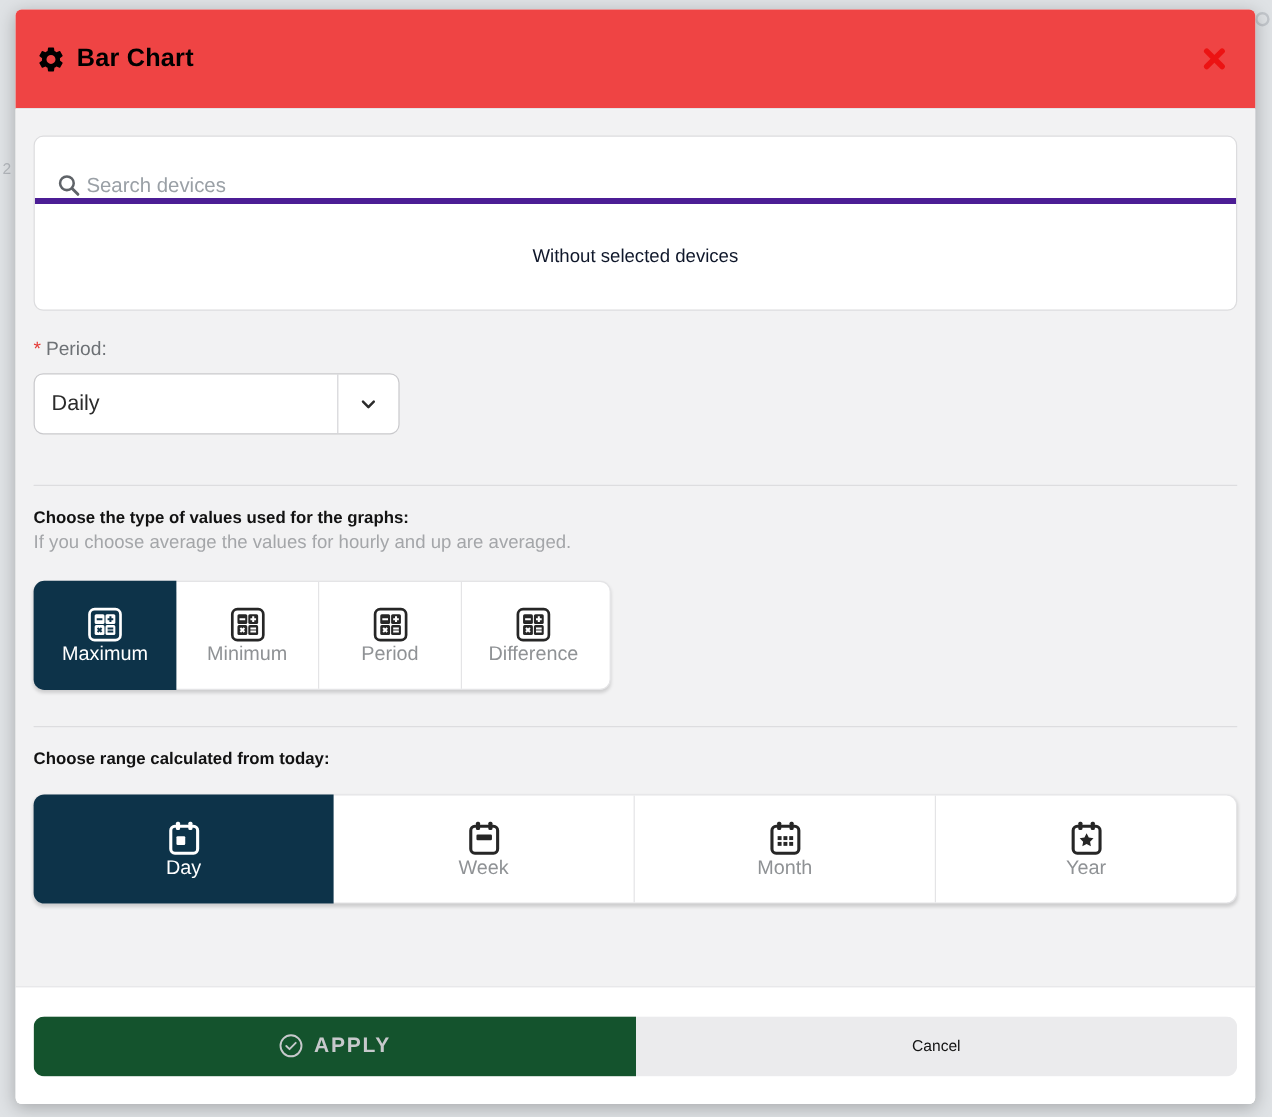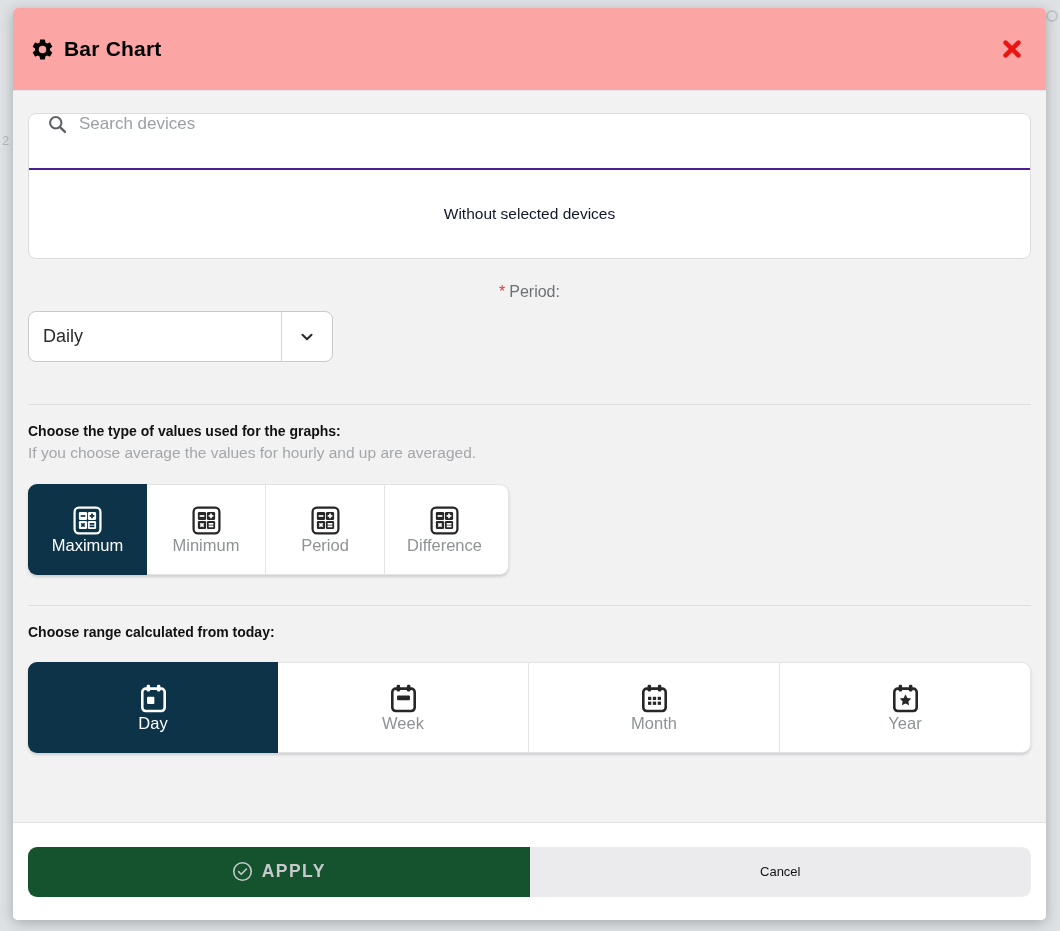--- a/index.html
+++ b/index.html
@@ -40,21 +40,21 @@
     z-index: 1;
   }
 
   
   .modal-header {
     height: 83px;
     flex: 0 0 83px;
     display: flex;
     align-items: center;
     padding: 0 17px;
-    background: #fca5a5;
+    background: #ef4444;
     border-bottom: 1px solid #e4e4e6;
     border-radius: 5px 5px 0 0;
   }
   .gear { width: 25px; height: 25px; fill: #000; margin-right: 9px; }
   .modal-title {
     font-size: 21px;
     font-weight: bold;
     color: #000;
     letter-spacing: 0.2px;
   }
@@ -77,25 +77,25 @@
 
   
   .devices-card {
     background: #fff;
     border: 1px solid #dcdcde;
     border-radius: 8px;
     overflow: hidden;
   }
   .search-row {
     display: flex;
-    align-items: flex-start;
-    gap: 11px;
+    align-items: flex-end;
+    gap: 4px;
     padding: 0 18px;
     height: 56px;
-    border-bottom: 2px solid #4c1d95;
+    border-bottom: 5px solid #4c1d95;
   }
   .search-row svg { width: 21px; height: 21px; flex: 0 0 auto; }
   .search-input {
     border: none; outline: none;
     flex: 1;
     font-family: "Liberation Sans", sans-serif;
     font-size: 17px;
     color: #333;
     background: transparent;
   }
@@ -107,21 +107,20 @@
     justify-content: center;
     color: #0f172a;
     font-size: 15.5px;
   }
 
   
   .period-label {
     margin: 24px 0 10px 0;
     font-size: 16px;
     color: #6d7175;
-    text-align: center;
   }
   .required-star { color: #e53935; margin-right: 4px; }
   .select-box {
     width: 305px; height: 51px;
     background: #fff;
     border: 1px solid #c9c9cc;
     border-radius: 8px;
     display: flex;
     align-items: stretch;
     cursor: pointer;

